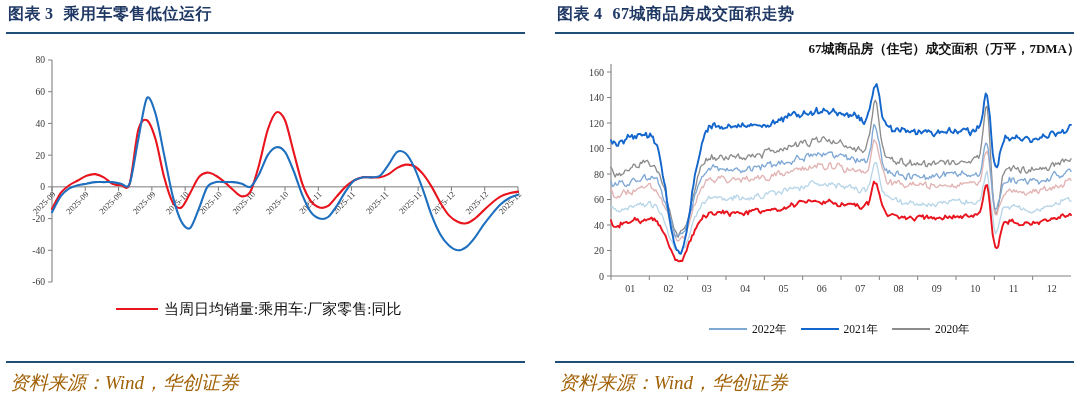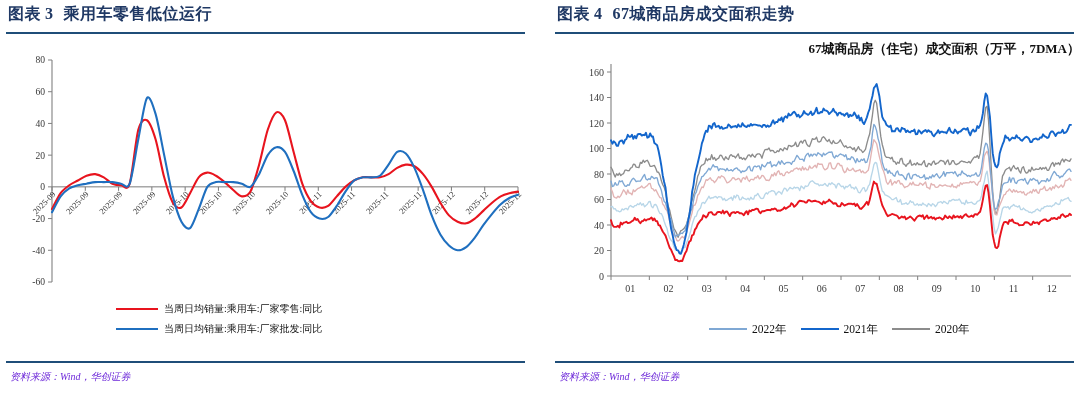--- a/index.html
+++ b/index.html
@@ -20,36 +20,36 @@
     letter-spacing:0.5px;white-space:nowrap;
     font-family:"Liberation Serif","DejaVu Serif",serif;
   }
   .panel-title .num{margin:0 10px 0 4px;}
 
   .rule-top{position:absolute;left:6px;right:6px;top:32px;height:2px;background:#1F4E79;}
   .rule-bottom{position:absolute;left:6px;right:6px;top:361px;height:2px;background:#1F4E79;}
 
   .source{
     position:absolute;left:10px;top:370px;
-    font-style:italic;font-size:10px;color:#6d28d9;white-space:nowrap;
+    font-style:italic;font-size:19px;color:#a16207;white-space:nowrap;
   }
 
   
   .chart-area{position:absolute;left:0;top:36px;width:531px;height:322px;}
   .chart-heading{
     position:absolute;width:100%;text-align:right;top:4px;
     font-size:13px;font-weight:bold;color:#111;
     font-family:"Liberation Serif","DejaVu Serif",serif;
   }
 
   
   .legend-left{position:absolute;left:116px;top:299px;}
   .legend-left .row{display:flex;align-items:center;height:20px;}
   .legend-left .swatch{width:42px;height:0;border-top:2px solid #000;margin-right:6px;}
-  .legend-left .lbl{font-size:10px;color:#111;white-space:nowrap;
+  .legend-left .lbl{font-size:15px;color:#111;white-space:nowrap;
     font-family:"Liberation Serif","DejaVu Serif",serif;}
 
   .legend-right{position:absolute;left:160px;top:318px;width:340px;}
   .legend-right .lrow{display:flex;align-items:center;height:22px;}
   .legend-right .item{display:flex;align-items:center;margin-right:14px;}
   .legend-right .swatch{width:38px;height:0;border-top:2px solid #000;margin-right:5px;}
   .legend-right .lbl{font-size:11.5px;color:#111;white-space:nowrap;
     font-family:"Liberation Serif","DejaVu Serif",serif;}
 </style>
 </head>
@@ -115,24 +115,20 @@
           <text x="0" y="0" font-size="8.4px" fill="#333" font-family="&quot;Liberation Serif&quot;, serif" text-anchor="end" transform="translate(522.0,158.9) rotate(-45)">2025-12</text>
           <path d="M52.00,173.06C53.29,170.68 58.04,160.77 60.63,157.20C63.22,153.63 66.67,151.17 69.26,149.27C71.85,147.37 75.30,145.94 77.89,144.51C80.48,143.09 83.93,140.71 86.52,139.76C89.11,138.81 92.56,137.93 95.15,138.17C97.74,138.41 101.19,139.92 103.78,141.34C106.37,142.77 109.82,146.50 112.41,147.69C115.00,148.88 118.45,149.27 121.04,149.27C123.63,149.27 127.08,156.01 129.67,147.69C132.26,139.36 135.71,103.29 138.30,93.77C140.89,84.26 144.34,82.83 146.93,84.26C149.51,85.68 152.97,94.72 155.56,103.29C158.14,111.85 161.60,131.83 164.19,141.34C166.77,150.86 170.23,162.19 172.81,166.71C175.40,171.23 178.86,172.90 181.44,171.47C184.03,170.04 187.49,161.72 190.07,157.20C192.66,152.68 196.11,144.44 198.70,141.34C201.29,138.25 204.74,136.82 207.33,136.59C209.92,136.35 213.37,138.33 215.96,139.76C218.55,141.18 222.00,143.96 224.59,146.10C227.18,148.24 230.63,151.89 233.22,154.03C235.81,156.17 239.26,160.13 241.85,160.37C244.44,160.61 247.89,160.37 250.48,155.61C253.07,150.86 256.52,137.93 259.11,128.66C261.70,119.38 265.15,101.62 267.74,93.77C270.33,85.92 273.78,77.76 276.37,76.33C278.96,74.90 282.41,78.31 285.00,84.26C287.59,90.20 291.04,106.46 293.63,115.97C296.22,125.49 299.67,140.31 302.26,147.69C304.85,155.06 308.30,161.56 310.89,165.13C313.48,168.70 316.93,170.76 319.52,171.47C322.11,172.19 325.56,171.55 328.15,169.89C330.74,168.22 334.19,163.23 336.78,160.37C339.37,157.52 342.82,153.24 345.41,150.86C348.00,148.48 351.45,145.94 354.04,144.51C356.63,143.09 360.08,141.82 362.67,141.34C365.26,140.87 368.71,141.34 371.30,141.34C373.89,141.34 377.34,141.82 379.93,141.34C382.51,140.87 385.97,139.60 388.56,138.17C391.14,136.74 394.60,133.26 397.19,131.83C399.77,130.40 403.23,128.89 405.81,128.66C408.40,128.42 411.86,128.82 414.44,130.24C417.03,131.67 420.49,135.08 423.07,138.17C425.66,141.26 429.11,146.58 431.70,150.86C434.29,155.14 437.74,162.43 440.33,166.71C442.92,171.00 446.37,176.55 448.96,179.40C451.55,182.25 455.00,184.55 457.59,185.74C460.18,186.93 463.63,187.80 466.22,187.33C468.81,186.85 472.26,184.47 474.85,182.57C477.44,180.67 480.89,177.02 483.48,174.64C486.07,172.26 489.52,168.86 492.11,166.71C494.70,164.57 498.15,161.80 500.74,160.37C503.33,158.94 506.78,157.91 509.37,157.20C511.96,156.49 516.71,155.85 518.00,155.61" fill="none" stroke="#E8141E" stroke-width="2.1" stroke-linejoin="round" stroke-linecap="round"></path>
           <path d="M52.00,176.23C53.29,173.85 58.04,163.94 60.63,160.37C63.22,156.80 66.67,154.11 69.26,152.44C71.85,150.78 75.30,149.98 77.89,149.27C80.48,148.56 83.93,148.16 86.52,147.69C89.11,147.21 92.56,146.34 95.15,146.10C97.74,145.86 101.19,146.10 103.78,146.10C106.37,146.10 109.82,145.86 112.41,146.10C115.00,146.34 118.45,147.45 121.04,147.69C123.63,147.92 127.08,154.35 129.67,147.69C132.26,141.03 135.71,116.13 138.30,103.29C140.89,90.44 144.34,65.86 146.93,62.06C149.51,58.25 152.97,69.35 155.56,77.91C158.14,86.48 161.60,106.77 164.19,119.14C166.77,131.51 170.23,150.38 172.81,160.37C175.40,170.36 178.86,180.99 181.44,185.74C184.03,190.50 187.49,193.99 190.07,192.09C192.66,190.18 196.11,179.24 198.70,173.06C201.29,166.87 204.74,154.90 207.33,150.86C209.92,146.81 213.37,146.81 215.96,146.10C218.55,145.39 222.00,146.10 224.59,146.10C227.18,146.10 230.63,145.86 233.22,146.10C235.81,146.34 239.26,146.97 241.85,147.69C244.44,148.40 247.89,152.28 250.48,150.86C253.07,149.43 256.52,142.93 259.11,138.17C261.70,133.41 265.15,123.19 267.74,119.14C270.33,115.10 273.78,111.69 276.37,111.21C278.96,110.74 282.41,112.40 285.00,115.97C287.59,119.54 291.04,128.58 293.63,135.00C296.22,141.42 299.67,152.60 302.26,158.79C304.85,164.97 308.30,172.66 310.89,176.23C313.48,179.80 316.93,181.86 319.52,182.57C322.11,183.28 325.56,182.89 328.15,180.99C330.74,179.08 334.19,173.69 336.78,169.89C339.37,166.08 342.82,159.42 345.41,155.61C348.00,151.81 351.45,146.66 354.04,144.51C356.63,142.37 360.08,141.82 362.67,141.34C365.26,140.87 368.71,141.58 371.30,141.34C373.89,141.11 377.34,141.66 379.93,139.76C382.51,137.85 385.97,132.22 388.56,128.66C391.14,125.09 394.60,117.64 397.19,115.97C399.77,114.31 403.23,115.18 405.81,117.56C408.40,119.94 411.86,126.36 414.44,131.83C417.03,137.30 420.49,146.89 423.07,154.03C425.66,161.16 429.11,172.74 431.70,179.40C434.29,186.06 437.74,193.91 440.33,198.43C442.92,202.95 446.37,207.15 448.96,209.53C451.55,211.91 455.00,214.05 457.59,214.29C460.18,214.52 463.63,213.02 466.22,211.11C468.81,209.21 472.26,204.93 474.85,201.60C477.44,198.27 480.89,192.48 483.48,188.91C486.07,185.35 489.52,180.91 492.11,177.81C494.70,174.72 498.15,170.68 500.74,168.30C503.33,165.92 506.78,163.38 509.37,161.96C511.96,160.53 516.71,159.26 518.00,158.79" fill="none" stroke="#1F6FBF" stroke-width="2.1" stroke-linejoin="round" stroke-linecap="round"></path>
         </svg>
     </div>
 
     <div class="legend-left">
       <div class="row">
         <span class="swatch" id="lsw0" style="border-top-color: rgb(232, 20, 30);"></span>
         <span class="lbl">当周日均销量:乘用车:厂家零售:同比</span>
-      </div>
-      <div class="row">
-        <span class="swatch" id="lsw1" style="border-top-color: rgb(31, 111, 191);"></span>
-        <span class="lbl">当周日均销量:乘用车:厂家批发:同比</span>
       </div>
     </div>
 
     <div class="rule-bottom"></div>
     <div class="source">资料来源：Wind，华创证券</div>
   </div>
 
   <div class="panel right">
     <div class="panel-title">
       <span>图表</span><span class="num">4</span><span>67城商品房成交面积走势</span>

